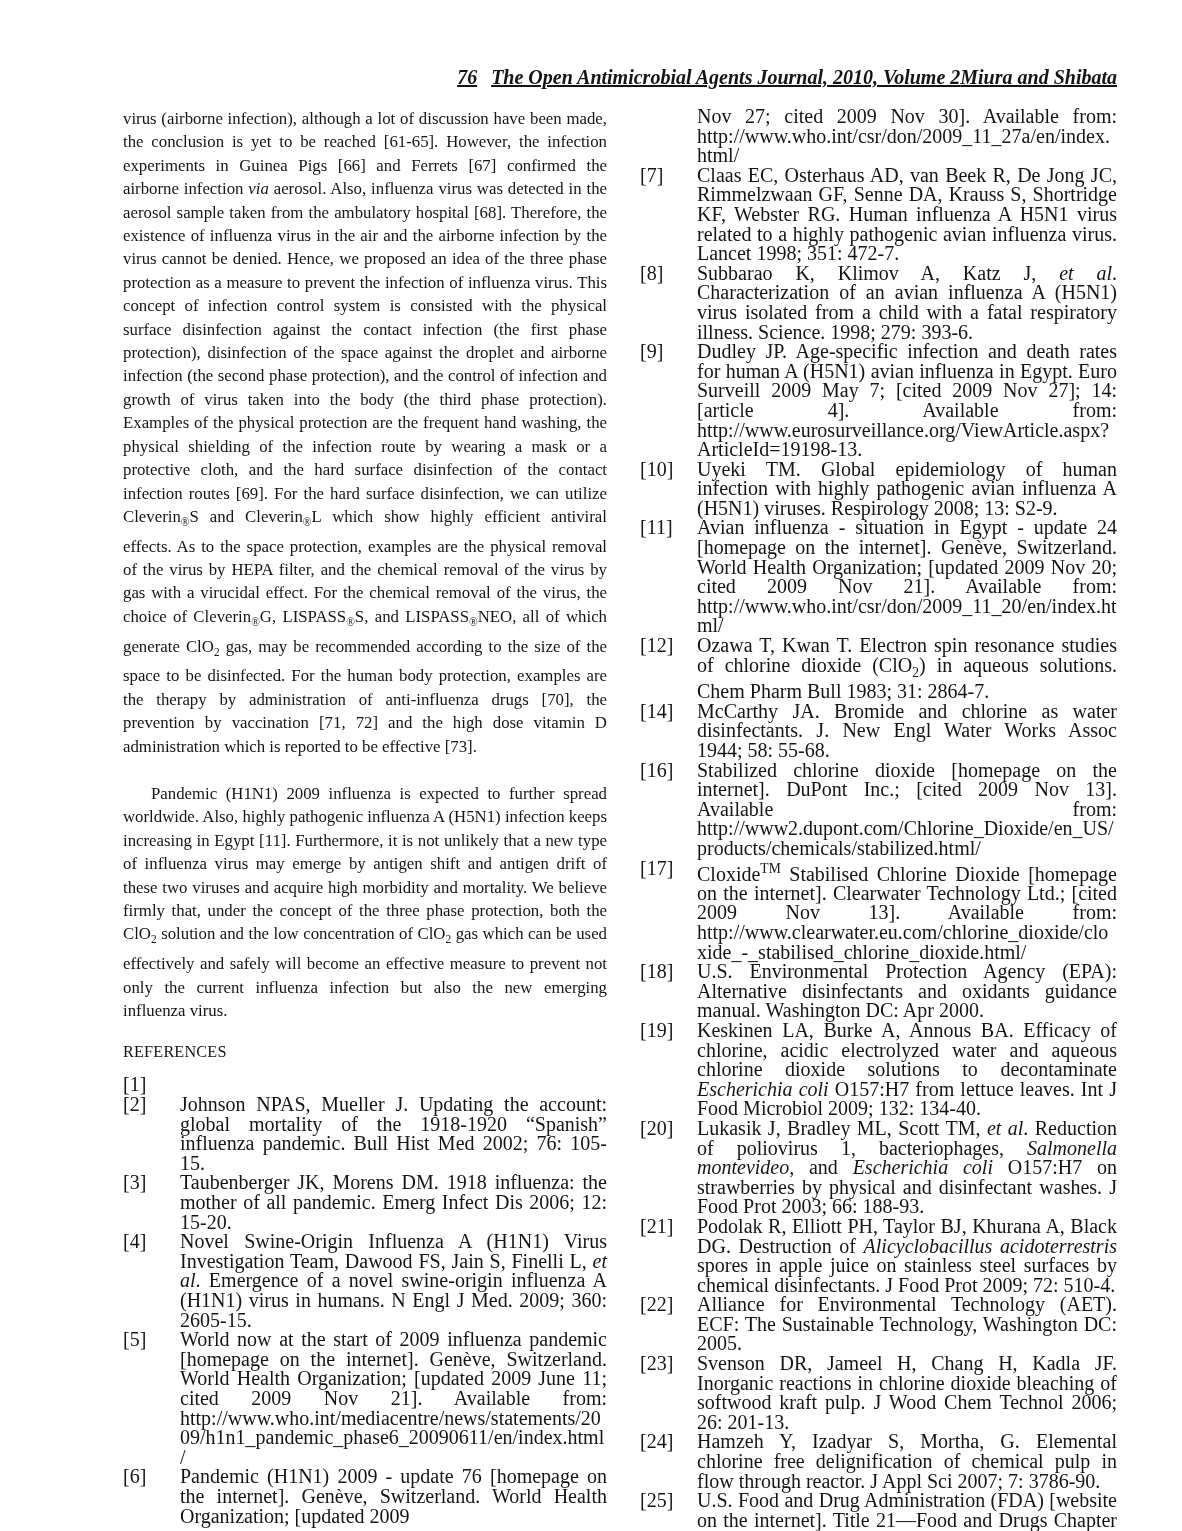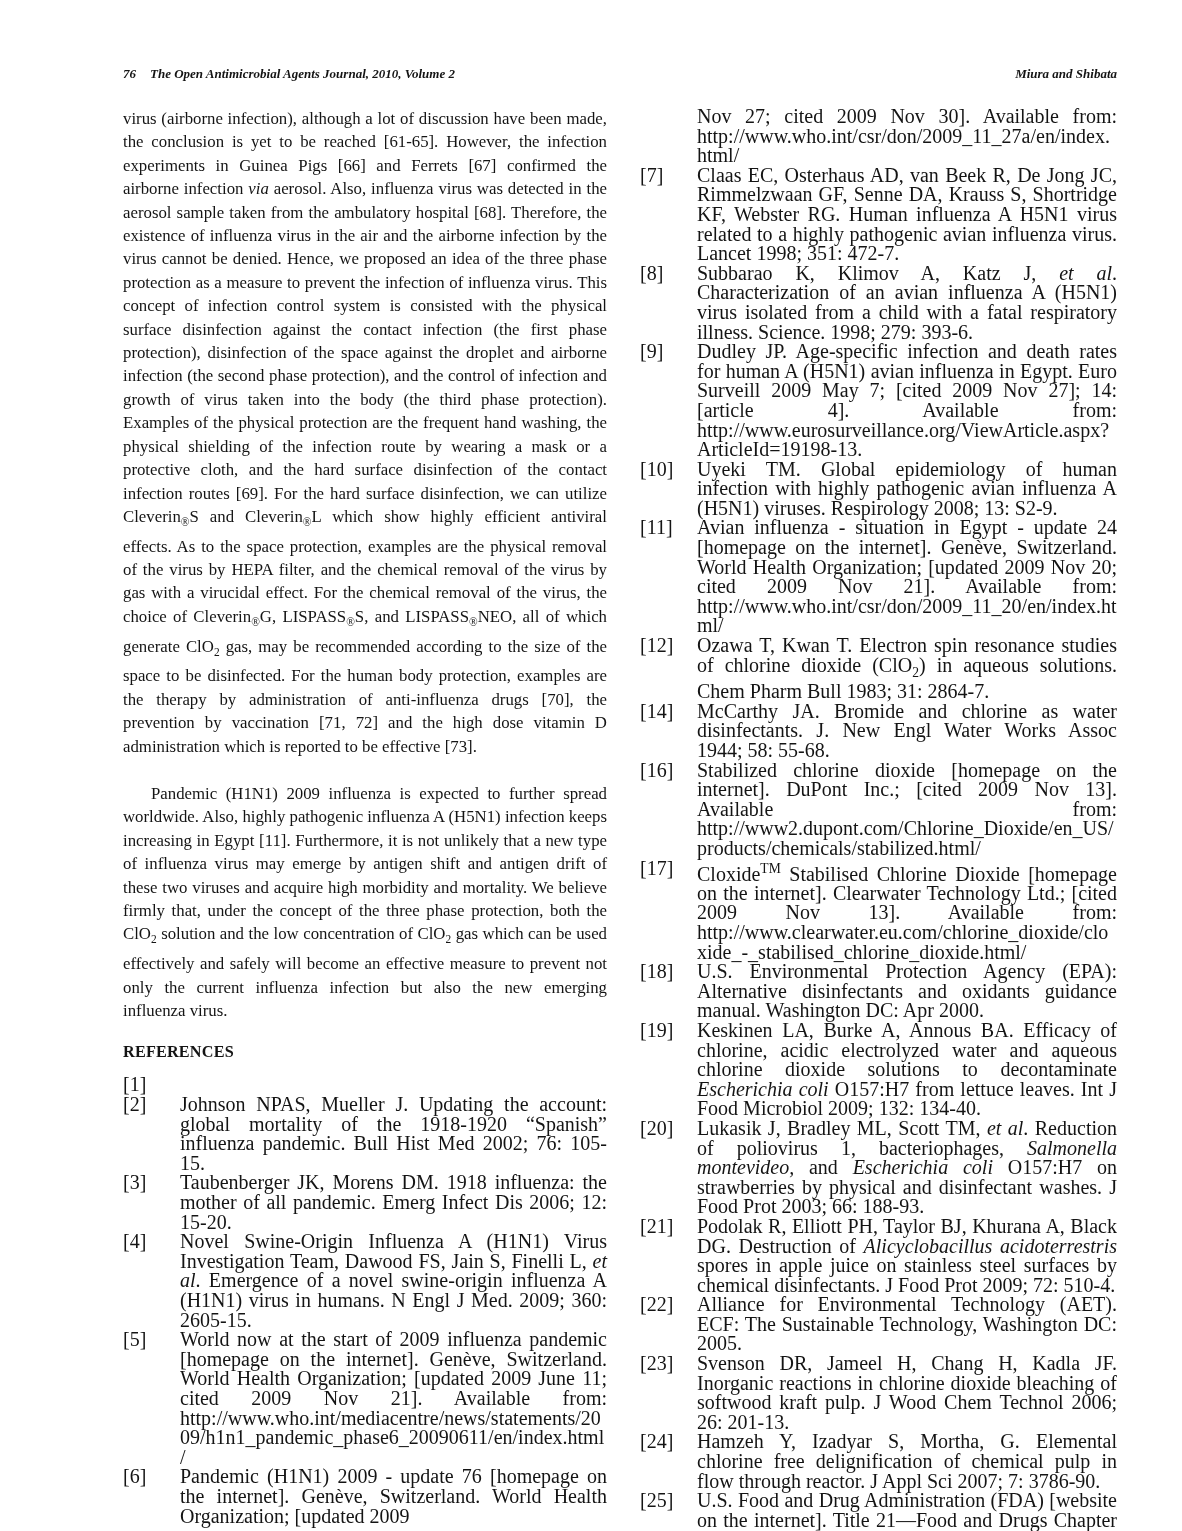--- a/index.html
+++ b/index.html
@@ -7,34 +7,35 @@
     width: 1182px; height: 1531px;
     background: #ffffff;
     font-family: "Liberation Serif", "DejaVu Serif", serif;
     color: #141414;
     position: relative;
     overflow: hidden;
   }
   .page-header {
     position: absolute;
     left: 123px; top: 66px; width: 994px;
-    display: flex; justify-content: space-between; align-items: baseline;
-    font-size: 13px; font-weight: bold; font-style: italic;
+    display: flex; justify-content: flex-end; align-items: baseline;
+    font-size: 20px; font-weight: bold; font-style: italic;
     white-space: nowrap;
+    text-decoration: underline;
   }
   .page-num { font-style: italic; margin-right: 14px; }
   .col-left  { position: absolute; left: 123px; top: 107px; width: 484px; }
   .col-right { position: absolute; left: 640px; top: 107px; width: 477px; }
   .body-text {
     font-size: 16.8px; line-height: 23.4px;
     text-align: justify; text-justify: inter-word;
   }
   .p2 { margin-top: 24px; text-indent: 28px; }
   .refs-heading {
-    font-weight: bold; font-size: 16.2px;
+    font-weight: normal; font-size: 16.2px;
     margin-top: 21px; letter-spacing: 0.2px;
   }
   .ref-list { margin-top: 13px; }
   .ref-font {
     font-size: 20px; line-height: 19.6px;
     text-align: justify; text-justify: inter-word;
   }
   .ref-item { display: flex; }
   .ref-num { flex: 0 0 57px; width: 57px; text-align: left; }
   .ref-text { flex: 1 1 auto; min-width: 0; overflow-wrap: break-word; }

